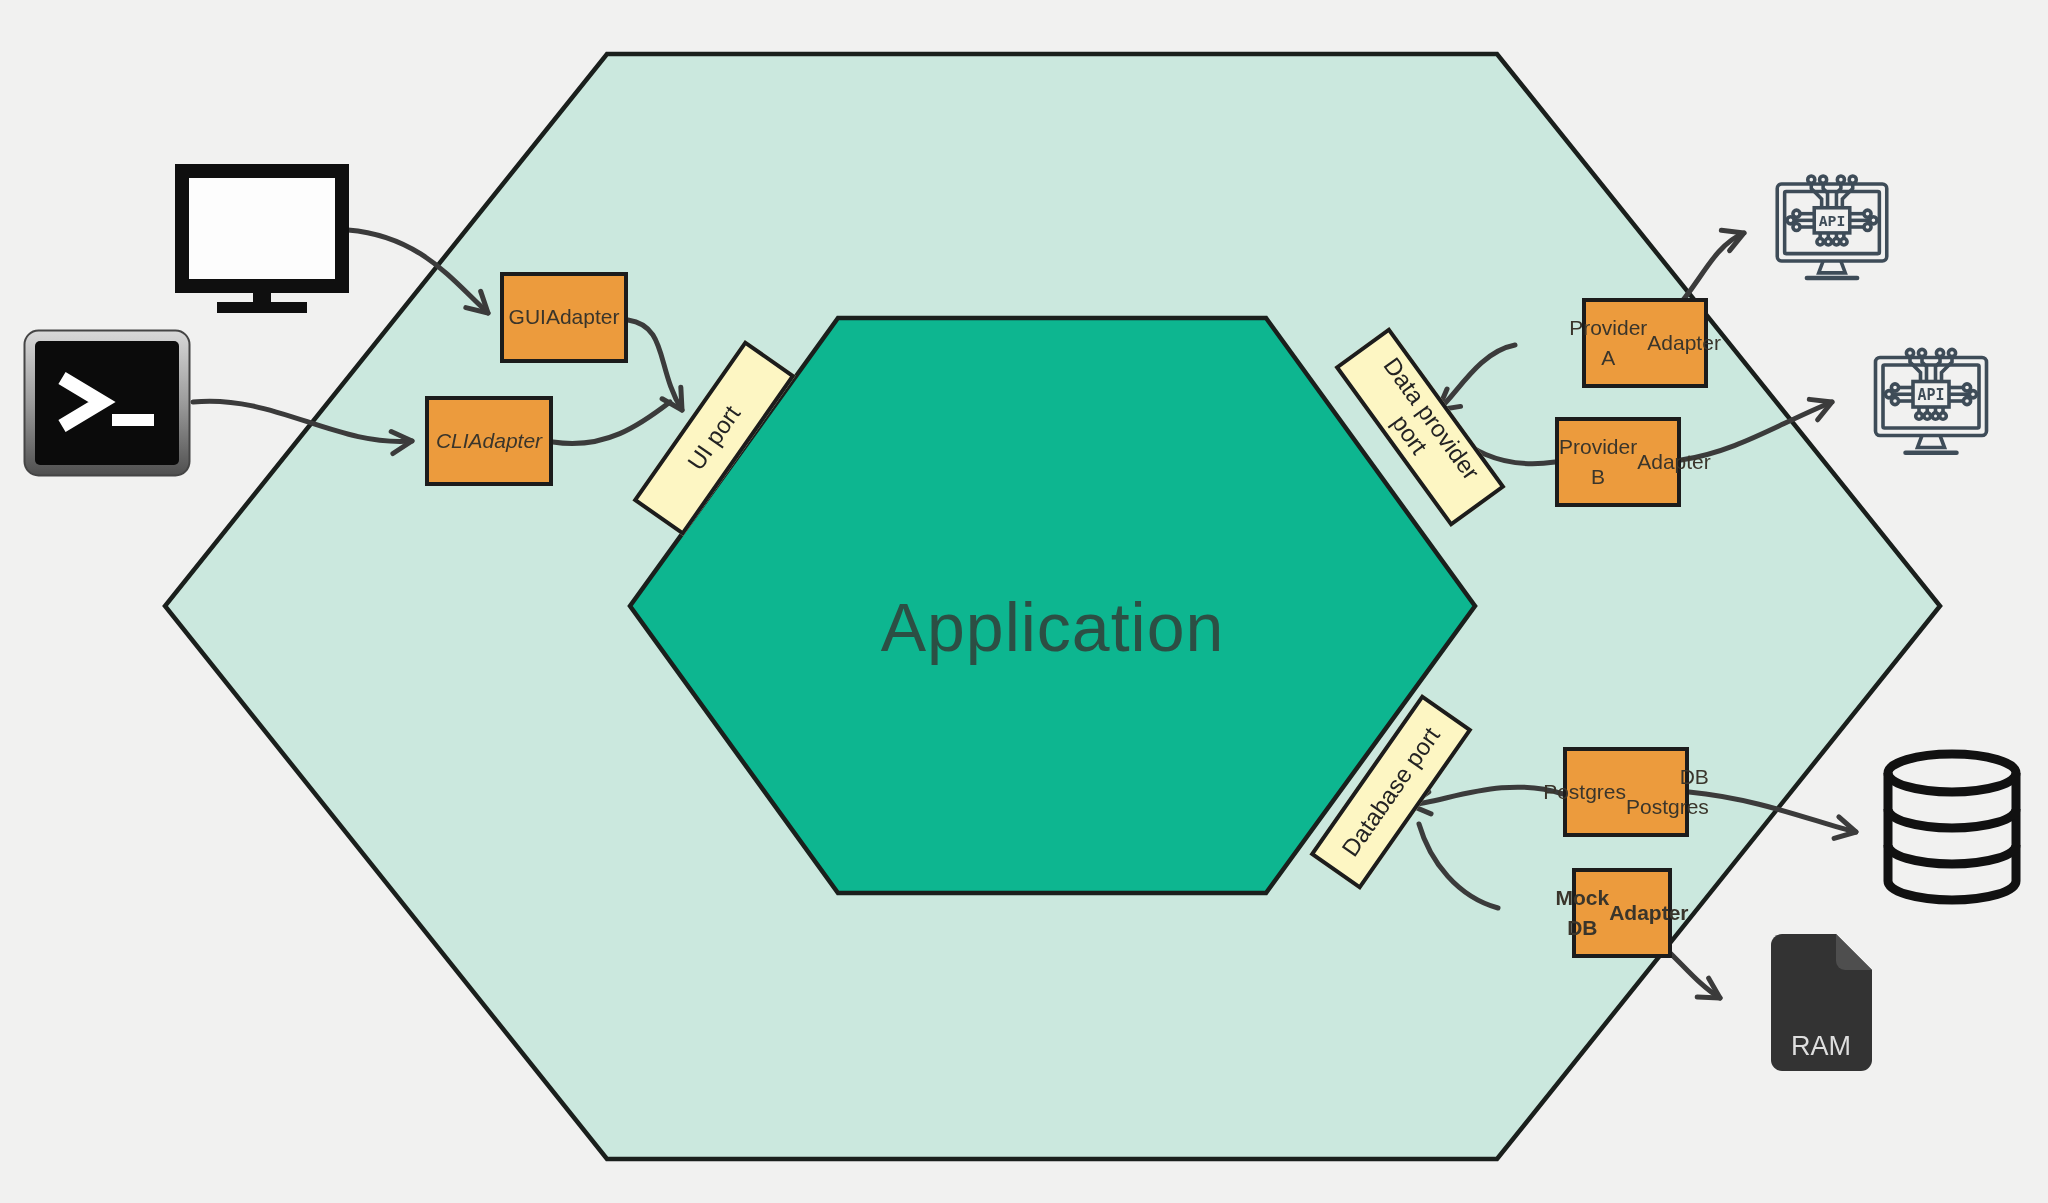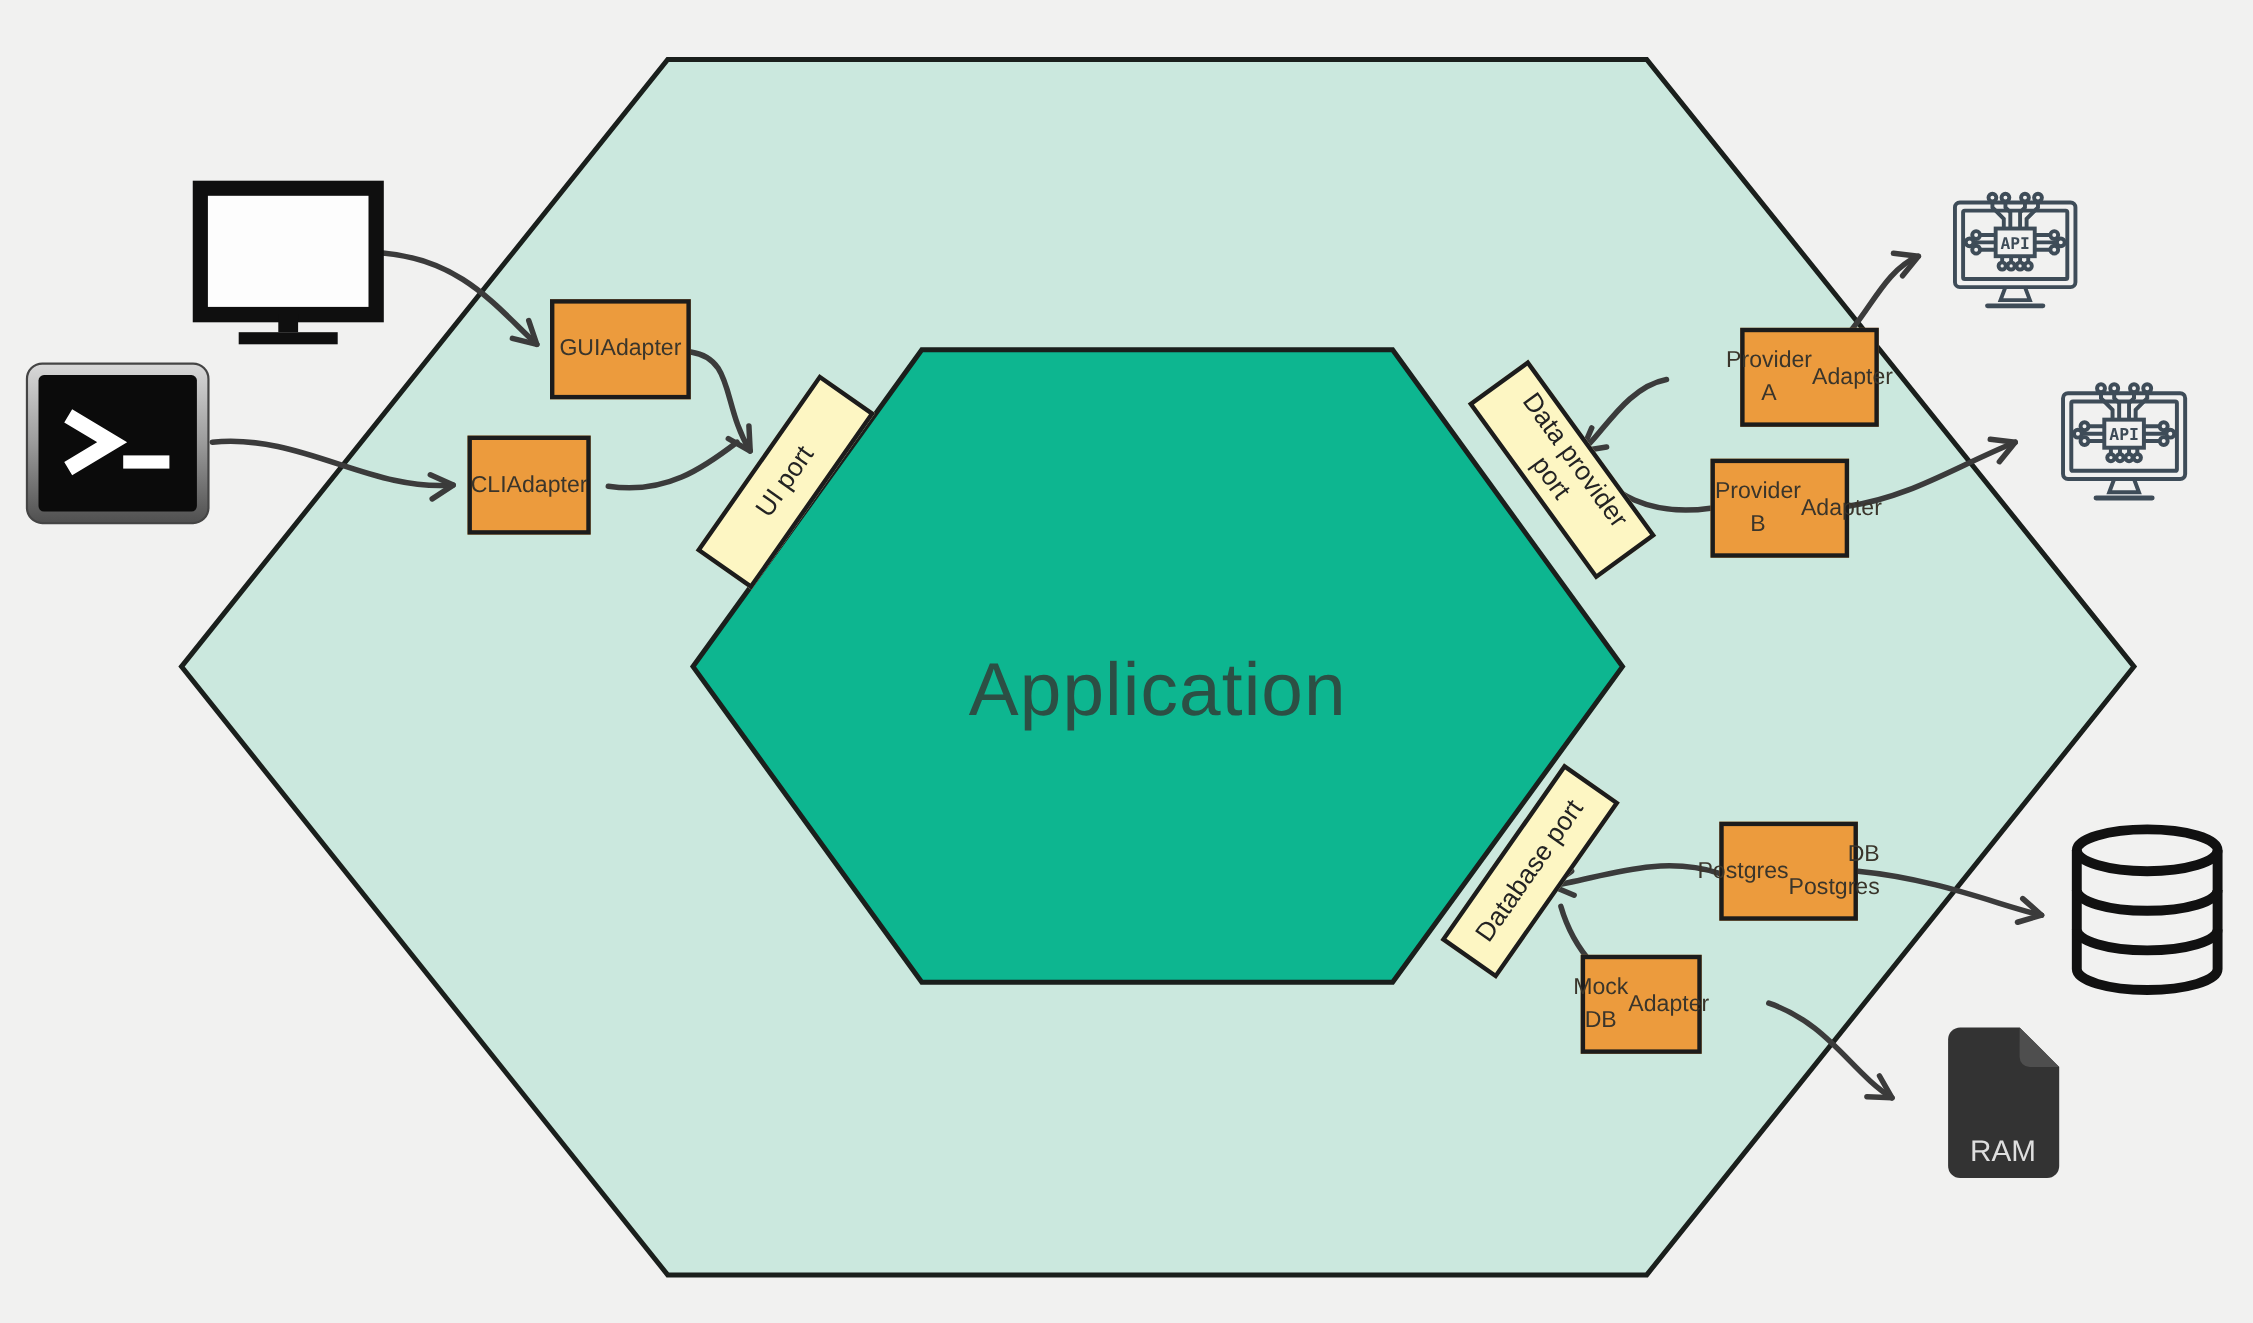--- a/index.html
+++ b/index.html
@@ -29,25 +29,25 @@
     color:var(--application-text);font-size:68px;letter-spacing:1px;
   }
   .icon{position:absolute;}
   .icon svg{display:block;width:100%;height:100%;}
 
   #port-ui      {left:616px;top:407px;width:196px;height:62px;transform:rotate(-55deg);}
   #port-data    {left:1321px;top:393px;width:198px;height:68px;transform:rotate(54deg);}
   #port-db      {left:1293px;top:761px;width:196px;height:62px;transform:rotate(-55deg);}
 
   #adapter-gui      {left:500px;top:272px;width:128px;height:91px;}
-  #adapter-cli      {left:425px;top:396px;width:112px;height:90px;}
+  #adapter-cli      {left:425px;top:396px;width:128px;height:90px;font-style:italic;}
   #adapter-provider-a{left:1582px;top:298px;width:126px;height:90px;}
   #adapter-provider-b{left:1555px;top:417px;width:126px;height:90px;justify-content:space-between;}
   #adapter-postgres {left:1563px;top:747px;width:126px;height:90px;text-align:right;}
-  #adapter-mock     {left:1437px;top:868px;width:110px;height:90px;}
+  #adapter-mock     {left:1572px;top:868px;width:100px;height:90px;font-weight:bold;}
 
   #icon-monitor {left:175px;top:164px;width:174px;height:154px;}
   #icon-terminal{left:22px;top:328px;width:170px;height:150px;}
   #icon-api-1   {left:1758px;top:152px;width:148px;height:150px;}
   #icon-api-2   {left:1856px;top:326px;width:150px;height:150px;}
   #icon-db      {left:1878px;top:748px;width:148px;height:158px;}
   #icon-ram     {left:1770px;top:933px;width:103px;height:139px;}
 
   .api-chip-text{font-family:"DejaVu Sans Mono","Liberation Mono",monospace;font-weight:bold;font-size:10px;}
   .ram-text{font-family:"Liberation Sans","DejaVu Sans",sans-serif;font-size:27px;}

